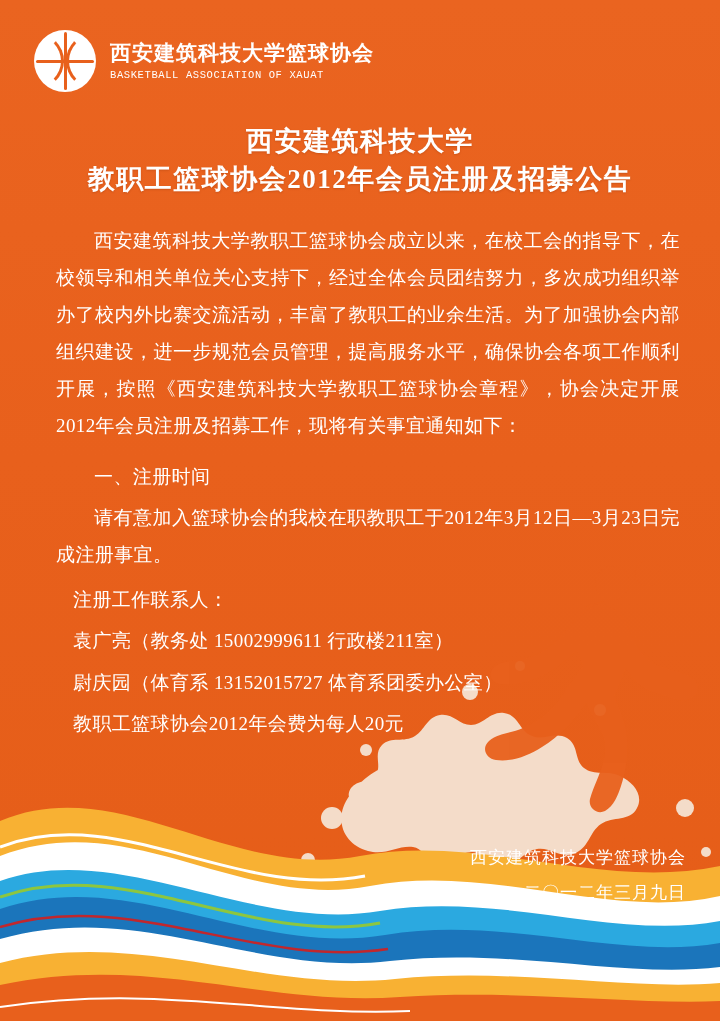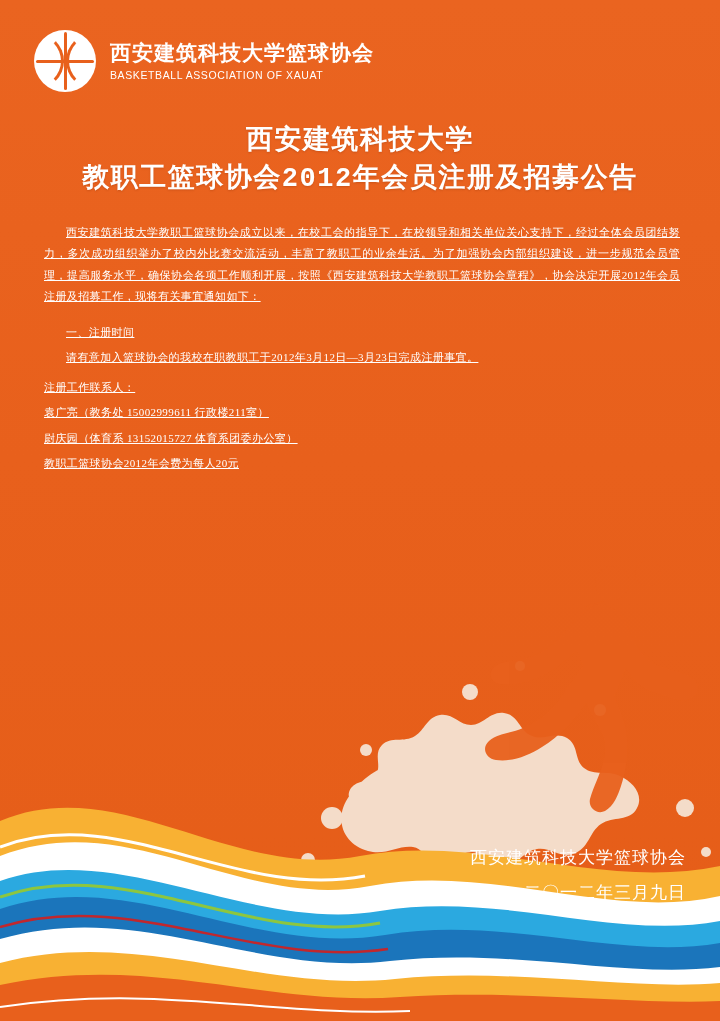--- a/index.html
+++ b/index.html
@@ -82,69 +82,68 @@
   .seam-curve.r { right: -26px; border-color: transparent transparent transparent #e8601c; }
 
   #logo-text { color: #ffffff; line-height: 1.1; }
   #org-name-cn {
     font-family: "Liberation Sans", sans-serif;
     font-size: 21px;
     font-weight: bold;
     letter-spacing: 1px;
   }
   #org-name-en {
-    font-family: Liberation Sans, sans-serif;
+    font-family: Liberation Mono, monospace;
     font-size: 10.5px;
     letter-spacing: 0.6px;
     margin-top: 6px;
   }
 
   
   #title-block {
     position: absolute;
     top: 122px;
     left: 0;
     right: 0;
     text-align: center;
     z-index: 5;
     color: #ffffff;
   }
   .title-line {
-    font-family: Liberation Mono, monospace;
+    font-family: Liberation Serif, serif;
     font-weight: bold;
     font-size: 27px;
     letter-spacing: 1.5px;
     line-height: 1.42;
     text-shadow: 0 1px 2px rgba(120,40,0,.25);
   }
 
   
   #body-copy {
     position: absolute;
     top: 222px;
-    left: 44px;
+    left: 56px;
     right: 40px;
     z-index: 5;
     color: #ffffff;
-    font-size: 11px;
+    font-size: 19px;
     line-height: 1.95;
     letter-spacing: 0.4px;
     text-align: justify;
-    text-decoration: underline;
   }
   .para {
     margin: 0 0 8px 0;
     text-indent: 2em;
   }
   .section-head {
     margin: 14px 0 4px 0;
     text-indent: 2em;
   }
   .plain {
-    margin: 4px 0;
+    margin: 4px 17px;
     text-indent: 0;
   }
 
   
   #signature {
     position: absolute;
     right: 34px;
     bottom: 110px;
     z-index: 6;
     color: #ffffff;

